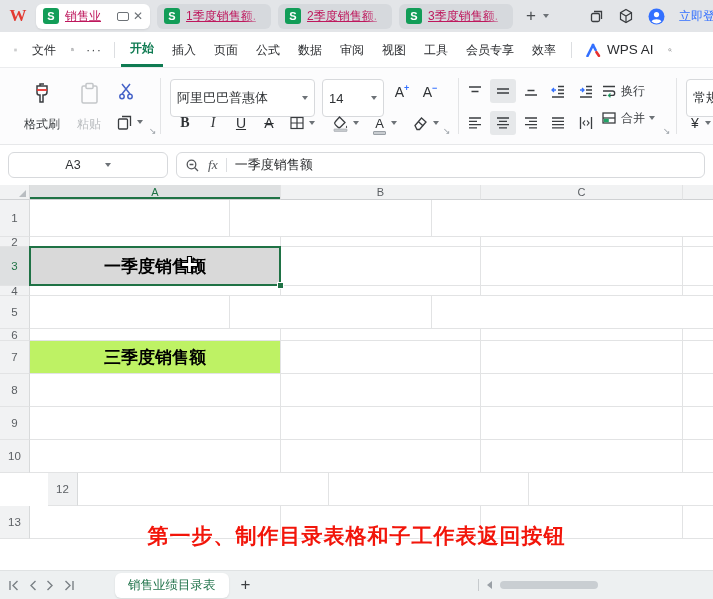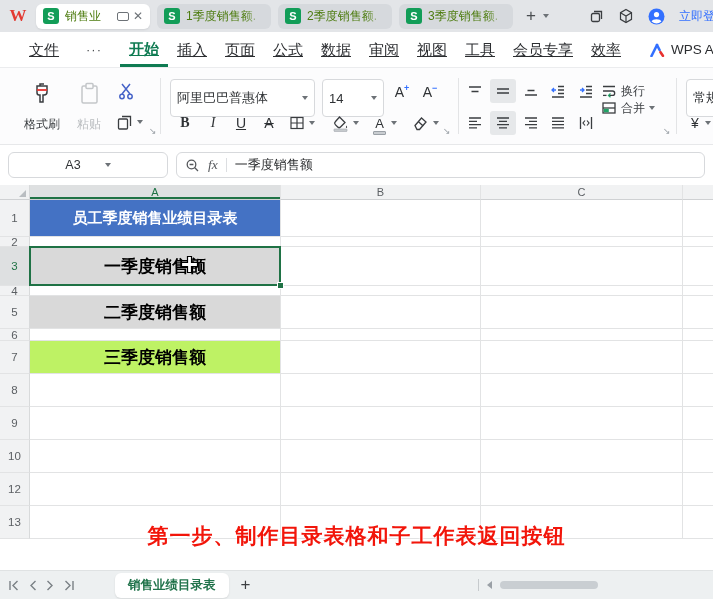--- a/index.html
+++ b/index.html
@@ -6,31 +6,31 @@
   html,body { width:713px; height:599px; overflow:hidden; }
   body { font-family:"Liberation Sans","DejaVu Sans",sans-serif; font-size:12px; color:#3a3d40; }
   .app { position:relative; width:713px; height:599px; background:#fff; overflow:hidden; }
 
   
   .titlebar { position:absolute; left:0; top:0; width:713px; height:32px; background:#e3e5e8; display:flex; align-items:center; }
   .wlogo { width:36px; text-align:center; font-weight:bold; font-size:17px; color:#e33a32; font-family:"Liberation Serif",serif; }
   .doc-tab { height:25px; width:114px; margin-right:7px; border-radius:6px; display:flex; align-items:center; padding:0 7px; background:#d6d9dd; overflow:hidden; white-space:nowrap; }
   .doc-tab.active { background:#fff; box-shadow:0 1px 2px rgba(0,0,0,.08); }
   .s-icon { flex:0 0 16px; width:16px; height:16px; border-radius:3px; background:#129d58; color:#fff; font-size:11px; font-weight:bold; text-align:center; line-height:16px; margin-right:6px; }
-  .doc-tab .lbl { font-size:12px; color:#4d7c0f; overflow:hidden; flex:1 1 auto;
-     -webkit-mask-image:linear-gradient(90deg,#000 75%,transparent 98%); mask-image:linear-gradient(90deg,#000 75%,transparent 98%); }
+  .doc-tab .lbl { font-size:12px; color:#be185d; overflow:hidden; flex:1 1 auto;
+     -webkit-mask-image:linear-gradient(90deg,#000 75%,transparent 98%); mask-image:linear-gradient(90deg,#000 75%,transparent 98%);text-decoration:underline; }
   .tab-x { color:#6d7277; font-size:12px; margin-left:4px; }
   .plus-tab { font-size:17px; color:#4a4d50; margin:0 4px 0 6px; }
   .caret { display:inline-block; width:0; height:0; border-left:3.5px solid transparent; border-right:3.5px solid transparent; border-top:4px solid #6d7277; margin-left:3px; vertical-align:middle; }
   .tb-right { margin-left:auto; display:flex; align-items:center; gap:14px; padding-right:0; }
   .login { color:#3370ff; font-size:12px; white-space:nowrap; width:34px; overflow:hidden; }
 
   
   .menubar { position:absolute; left:0; top:32px; width:713px; height:36px; background:#fff; border-bottom:1px solid #ebecee; display:flex; align-items:center; padding:0 8px; }
-  .menu-item { padding:0 9px; font-size:15px; color:#2b2d30; line-height:34px; white-space:nowrap;text-decoration:underline; }
+  .menu-item { padding:0 9px; font-size:12px; color:#2b2d30; line-height:34px; white-space:nowrap; }
   .menu-item.active { color:#0f7b52; font-weight:bold; border-bottom:3px solid #0f7b52; line-height:31px; }
   .vdiv { width:1px; height:16px; background:#dcdee1; margin:0 6px; }
   .mini { display:flex; align-items:center; padding:0 6px; color:#4a4d50; }
   .dots { letter-spacing:1px; color:#4a4d50; font-size:13px; padding:0 6px; }
   .wpsai { display:flex; align-items:center; gap:5px; padding:0 8px; font-size:13.5px; color:#2b2d30; white-space:nowrap; }
 
   
   .toolbar { position:absolute; left:0; top:68px; width:713px; height:77px; background:#fcfcfd; border-bottom:1px solid #e7e8ea; }
   .toolbar .abs { position:absolute; }
   .bigbtn { width:52px; height:58px; display:flex; flex-direction:column; align-items:center; justify-content:space-between; padding:4px 0 2px; border-radius:4px; }
@@ -78,21 +78,21 @@
   .item-cell { color:#000; font-size:17px; }
   .selborder { position:absolute; left:-1px; top:-1px; right:-1px; bottom:-1px; border:2px solid #1f7245; pointer-events:none; z-index:3; }
   .fillhandle { position:absolute; right:-4px; bottom:-4px; width:7px; height:7px; background:#1f7245; border:1px solid #fff; z-index:4; }
   .annotation { position:absolute; left:0; top:337px; width:713px; text-align:center; font-size:21px; font-weight:bold; letter-spacing:1px;
      text-shadow:0 0 2px #fff,0 0 2px #fff; z-index:5; }
   .cellcursor { position:absolute; left:150px; top:8px; z-index:6; }
 
   
   .sheetbar { position:absolute; left:0; top:570px; width:713px; height:29px; background:#edf0f1; border-top:1px solid #dfe2e3; display:flex; align-items:center; padding-left:8px; }
   .nav { display:flex; align-items:center; gap:9px; color:#7a8085; }
-  .sheet-tab { margin-left:40px; height:25px; padding:0 13px; background:#fff; border-radius:6px; box-shadow:0 1px 2px rgba(0,0,0,.10); display:flex; align-items:center; font-size:12.5px; font-weight:bold; color:#21734b; white-space:nowrap; }
+  .sheet-tab { margin-left:40px; height:25px; padding:0 13px; background:#fff; border-radius:6px; box-shadow:0 1px 2px rgba(0,0,0,.10); display:flex; align-items:center; font-size:12.5px; font-weight:normal; color:#21734b; white-space:nowrap; }
   .sheet-add { margin-left:12px; font-size:17px; color:#3c3f42; }
   .sb-right { margin-left:auto; display:flex; align-items:center; margin-right:115px; gap:8px; }
   .sb-div { width:1px; height:12px; background:#c6cacd; }
   .sb-arrow { width:0; height:0; border-top:4px solid transparent; border-bottom:4px solid transparent; border-right:5px solid #9aa0a6; }
   .sb-thumb { width:98px; height:8px; border-radius:4px; background:#c9ced2; }
 
   svg { display:block; }
 </style>
 </head>
 <body>
@@ -316,21 +316,21 @@
       <svg width="16" height="16" viewBox="0 0 16 16">
           <path d="M2 3h12M2 6.3h12M2 9.6h12M2 12.9h12" stroke="#3a3d40" stroke-width="1.3"></path>
         </svg>
     </div>
     <div class="abs tbtn" style="left:573px;top:43px;">
       <svg width="16" height="16" viewBox="0 0 16 16">
           <path d="M2.5 2v12M13.5 2v12" stroke="#3a3d40" stroke-width="1.3"></path>
           <path d="M7 5.5L5 8l2 2.5M9 5.5L11 8l-2 2.5" fill="none" stroke="#3a3d40" stroke-width="1.2"></path>
         </svg>
     </div>
-    <div class="abs tbtn" style="left:601px;top:28px;width:70px;justify-content:flex-start;gap:4px;">
+    <div class="abs tbtn" style="left:601px;top:38px;width:70px;justify-content:flex-start;gap:4px;">
       <svg width="16" height="16" viewBox="0 0 16 16">
           <rect x="2" y="3" width="12" height="10" fill="none" stroke="#3a3d40" stroke-width="1.3"></rect>
           <path d="M2 8h12" stroke="#3a3d40" stroke-width="1.3"></path>
           <path d="M2.8 8.8h5v3.4h-5z" fill="#21a366"></path>
         </svg>
       <span class="lbl12">合并</span>
       <span class="cv"></span>
     </div>
     <span class="expand" style="left:663px;top:58px;">↘</span>
     <span class="gdiv" style="left:676px;"></span>
@@ -367,23 +367,20 @@
           <span class="tri"></span>
         </div>
       <div class="cell cA sel">A</div>
       <div class="cell cB">B</div>
       <div class="cell cC">C</div>
       <div class="cell cD"></div>
     </div>
 
     <div class="grow" style="height:37px;">
       <div class="rh">1</div>
-      <div class="cell cA" style="background:#4472c4;">
-        <div class="celltext title-cell">员工季度销售业绩目录表</div>
-      </div>
       <div class="cell cB"></div>
       <div class="cell cC"></div>
       <div class="cell cD"></div>
     </div>
 
     <div class="grow" style="height:10px;">
       <div class="rh">2</div>
       <div class="cell cA"></div>
       <div class="cell cB"></div>
       <div class="cell cC"></div>
@@ -408,23 +405,20 @@
     <div class="grow" style="height:10px;">
       <div class="rh">4</div>
       <div class="cell cA"></div>
       <div class="cell cB"></div>
       <div class="cell cC"></div>
       <div class="cell cD"></div>
     </div>
 
     <div class="grow" style="height:33px;">
       <div class="rh">5</div>
-      <div class="cell cA" style="background:#d9d9d9;">
-        <div class="celltext item-cell">二季度销售额</div>
-      </div>
       <div class="cell cB"></div>
       <div class="cell cC"></div>
       <div class="cell cD"></div>
     </div>
 
     <div class="grow" style="height:12px;">
       <div class="rh">6</div>
       <div class="cell cA"></div>
       <div class="cell cB"></div>
       <div class="cell cC"></div>
@@ -455,21 +449,21 @@
         <div class="cell cC"></div>
         <div class="cell cD"></div>
     </div>
     <div class="grow" style="height:33px;">
       <div class="rh">10</div>
       <div class="cell cA"></div>
         <div class="cell cB"></div>
         <div class="cell cC"></div>
         <div class="cell cD"></div>
     </div>
-    <div class="grow" style="height:33px;">
+    <div class="grow" style="height:33px;padding-left:48px;">
       <div class="rh">12</div>
       <div class="cell cA"></div>
         <div class="cell cB"></div>
         <div class="cell cC"></div>
         <div class="cell cD"></div>
     </div>
     <div class="grow" style="height:33px;">
       <div class="rh">13</div>
       <div class="cell cA"></div>
         <div class="cell cB"></div>

